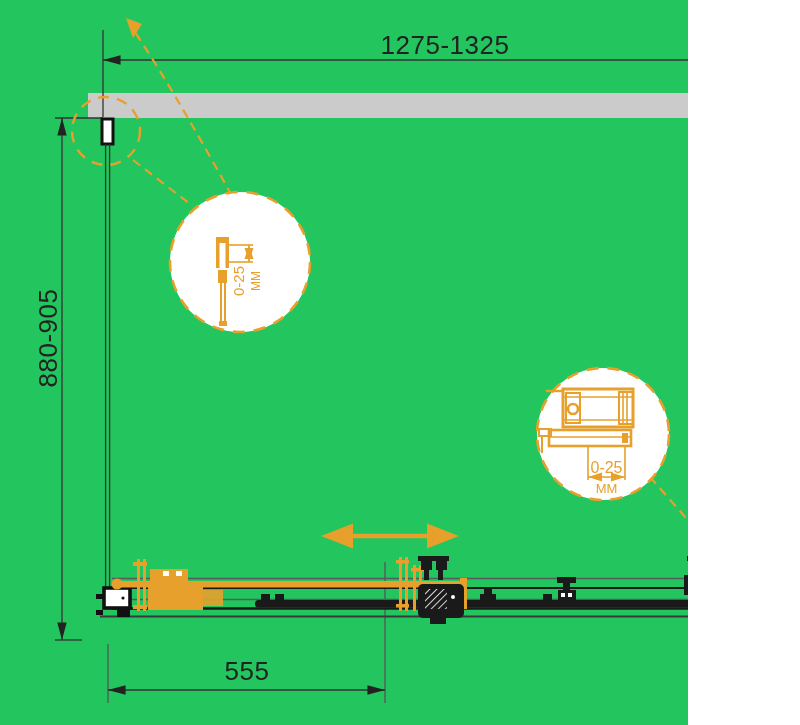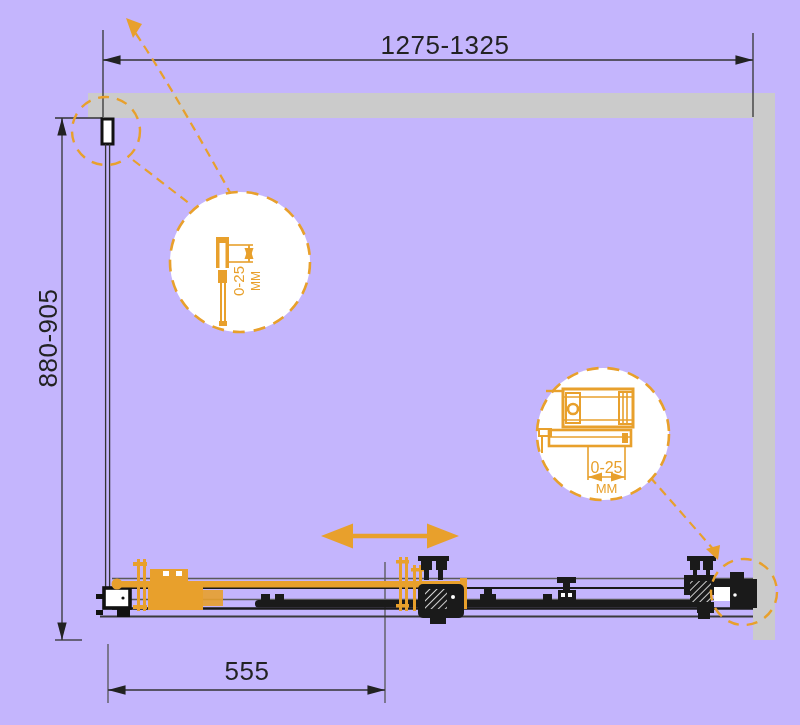--- a/index.html
+++ b/index.html
@@ -1,16 +1,16 @@
 <!DOCTYPE html>
 <html><head>
 <meta charset="utf-8">
 <style>
   html,body{margin:0;padding:0;background:#ffffff;}
-  .page{position:relative;width:800px;height:725px;background:#c4b5fd;overflow:hidden;
+  .page{position:relative;width:688px;height:725px;background:#22c55e;overflow:hidden;
         font-family:"Liberation Sans", sans-serif;}
   svg{position:absolute;left:0;top:0;}
   .dim-text{fill:#222;font-size:26px;font-family:"Liberation Sans",sans-serif;letter-spacing:.5px;}
   .detail-text{fill:#E8A02C;font-family:"Liberation Sans",sans-serif;}
 </style>
 </head>
 <body>
 
 <div class="page">
 <svg width="800" height="725" viewBox="0 0 800 725">

